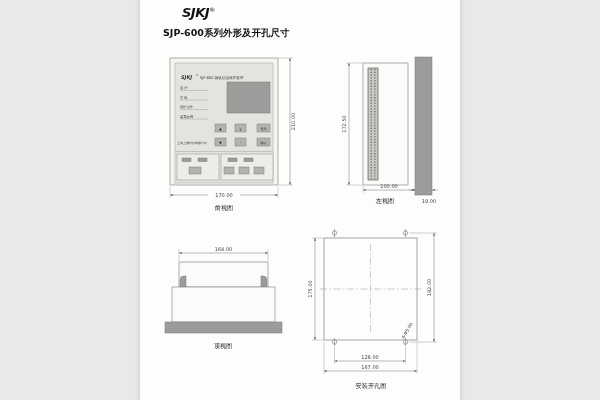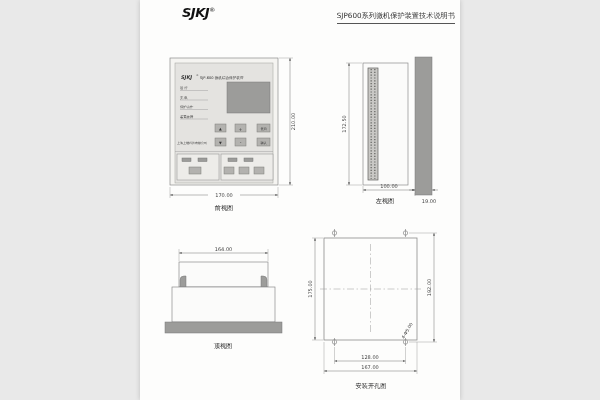--- a/index.html
+++ b/index.html
@@ -36,21 +36,21 @@
   .dimline{stroke:#777;stroke-width:.5;fill:none;}
   .grayfill{fill:#9c9c9a;stroke:#777;stroke-width:.5;}
   .btn{fill:#b3b2af;stroke:#7d7d7a;stroke-width:.5;}
 </style>
 </head>
 <body>
 
 <div class="page">
 
   <div class="hdr-logo"><span>SJKJ</span><sup>®</sup></div>
-  <div class="hdr-doc">SJP600系列微机保护装置技术说明书</div>
+  <div class="doc-title">SJP-600系列外形及开孔尺寸</div>
 
   <svg style="left:18px;top:50px;" width="156" height="165" viewBox="0 0 156 165">
     <defs>
       <marker id="ar1" markerWidth="7" markerHeight="6" refX="5.5" refY="3" orient="auto-start-reverse">
         <path d="M0,0.8 L5.5,3 L0,5.2 z" fill="#666"></path>
       </marker>
     </defs>
 
     <rect class="outline" x="12" y="8" width="108" height="127"></rect>
     <rect x="17" y="13" width="98" height="120" fill="#e4e3e0" stroke="#a0a09d" stroke-width="0.5"></rect>

